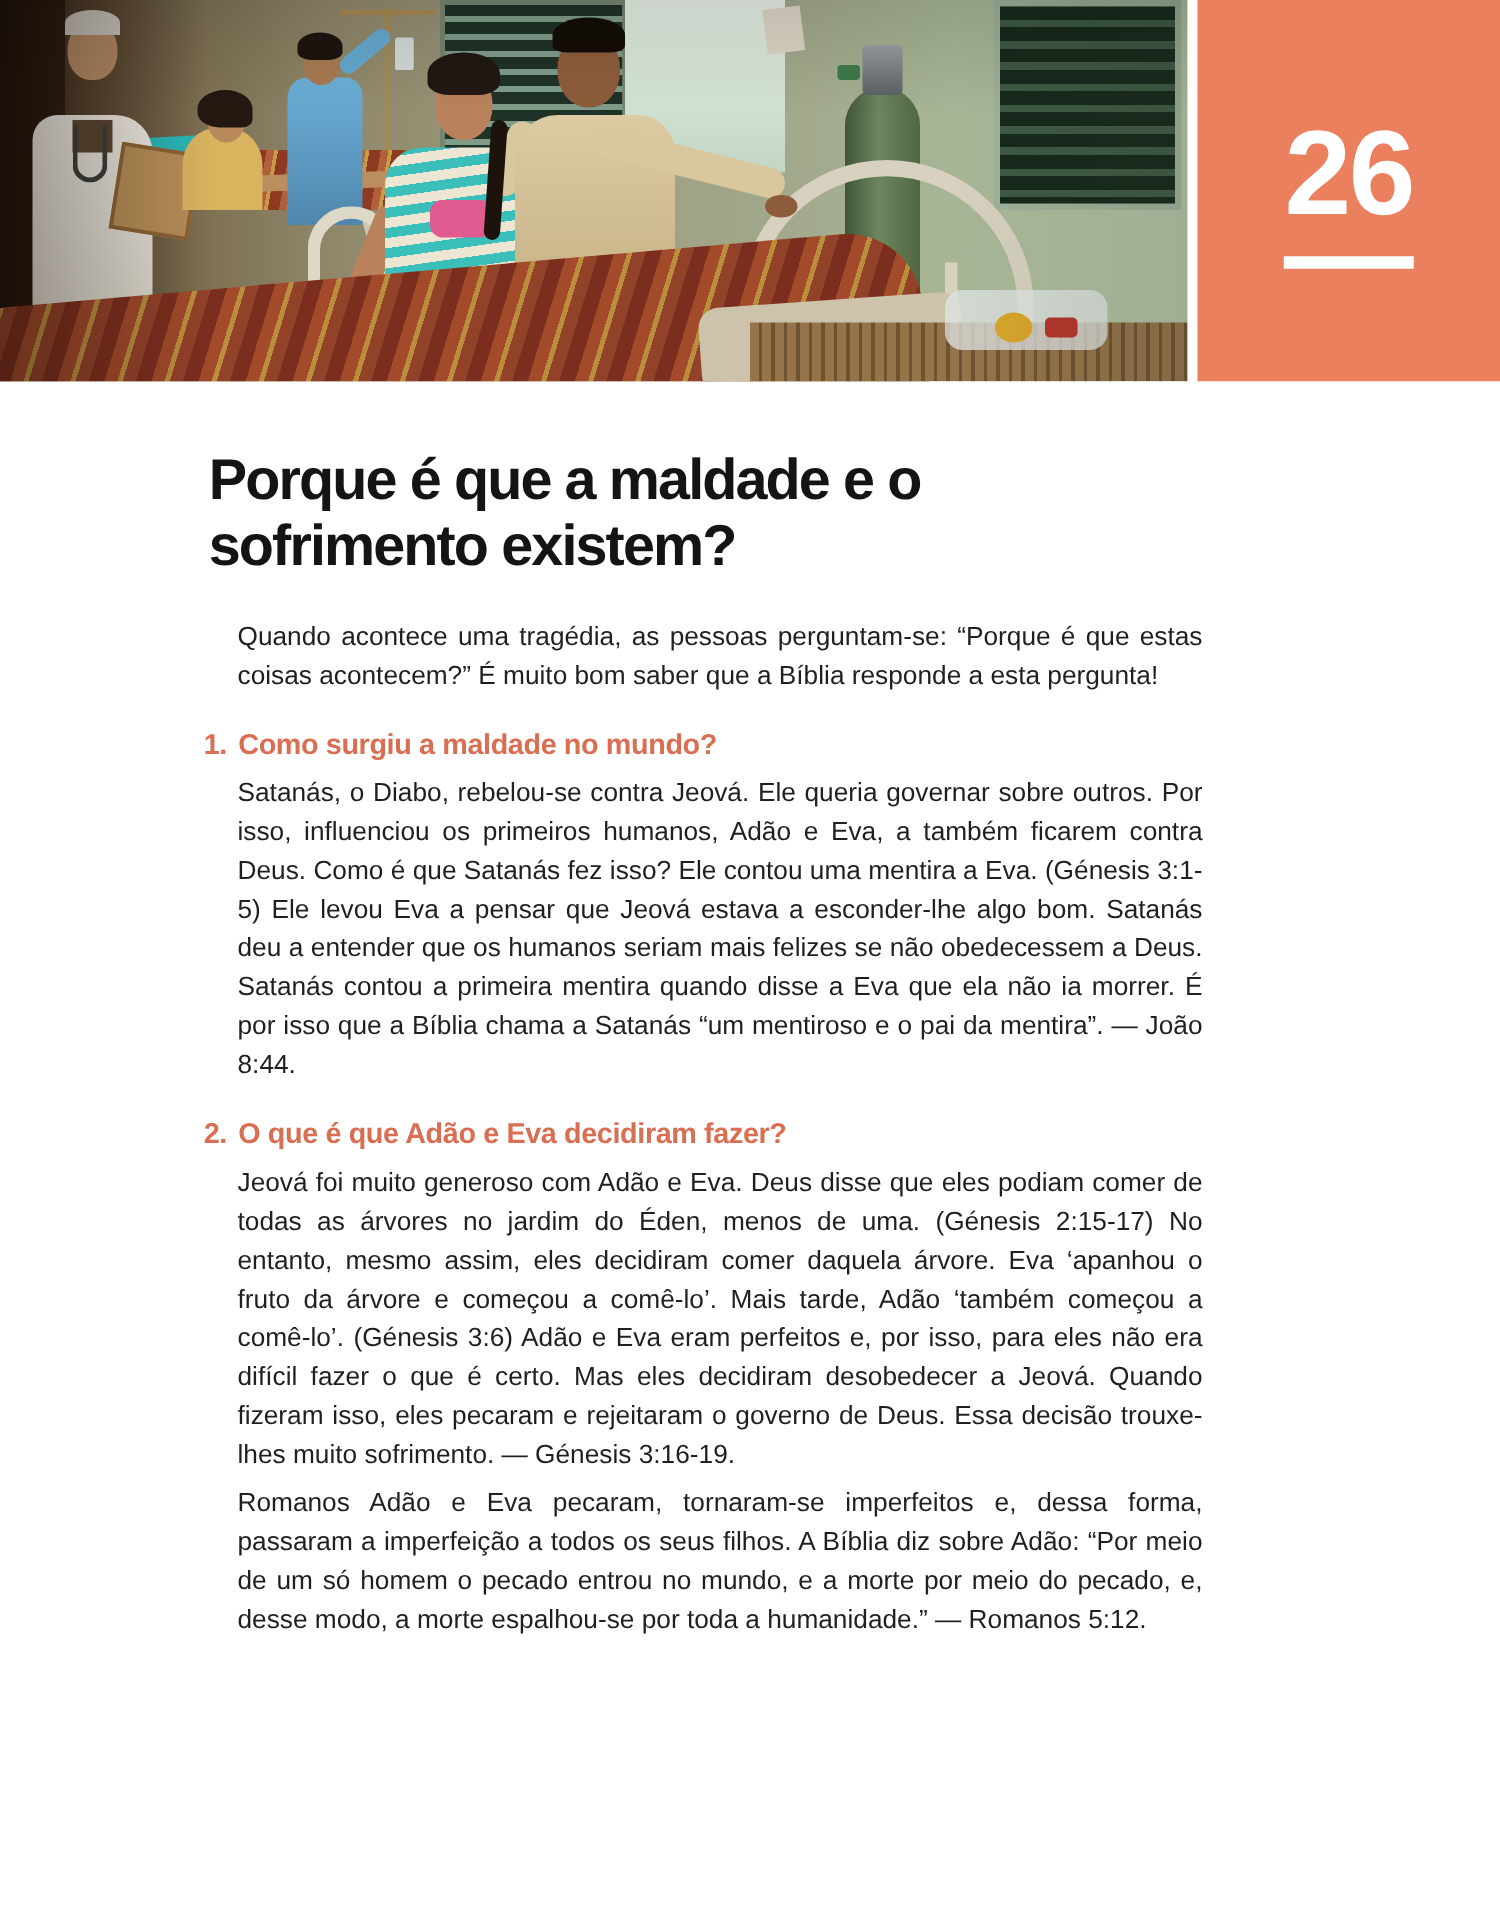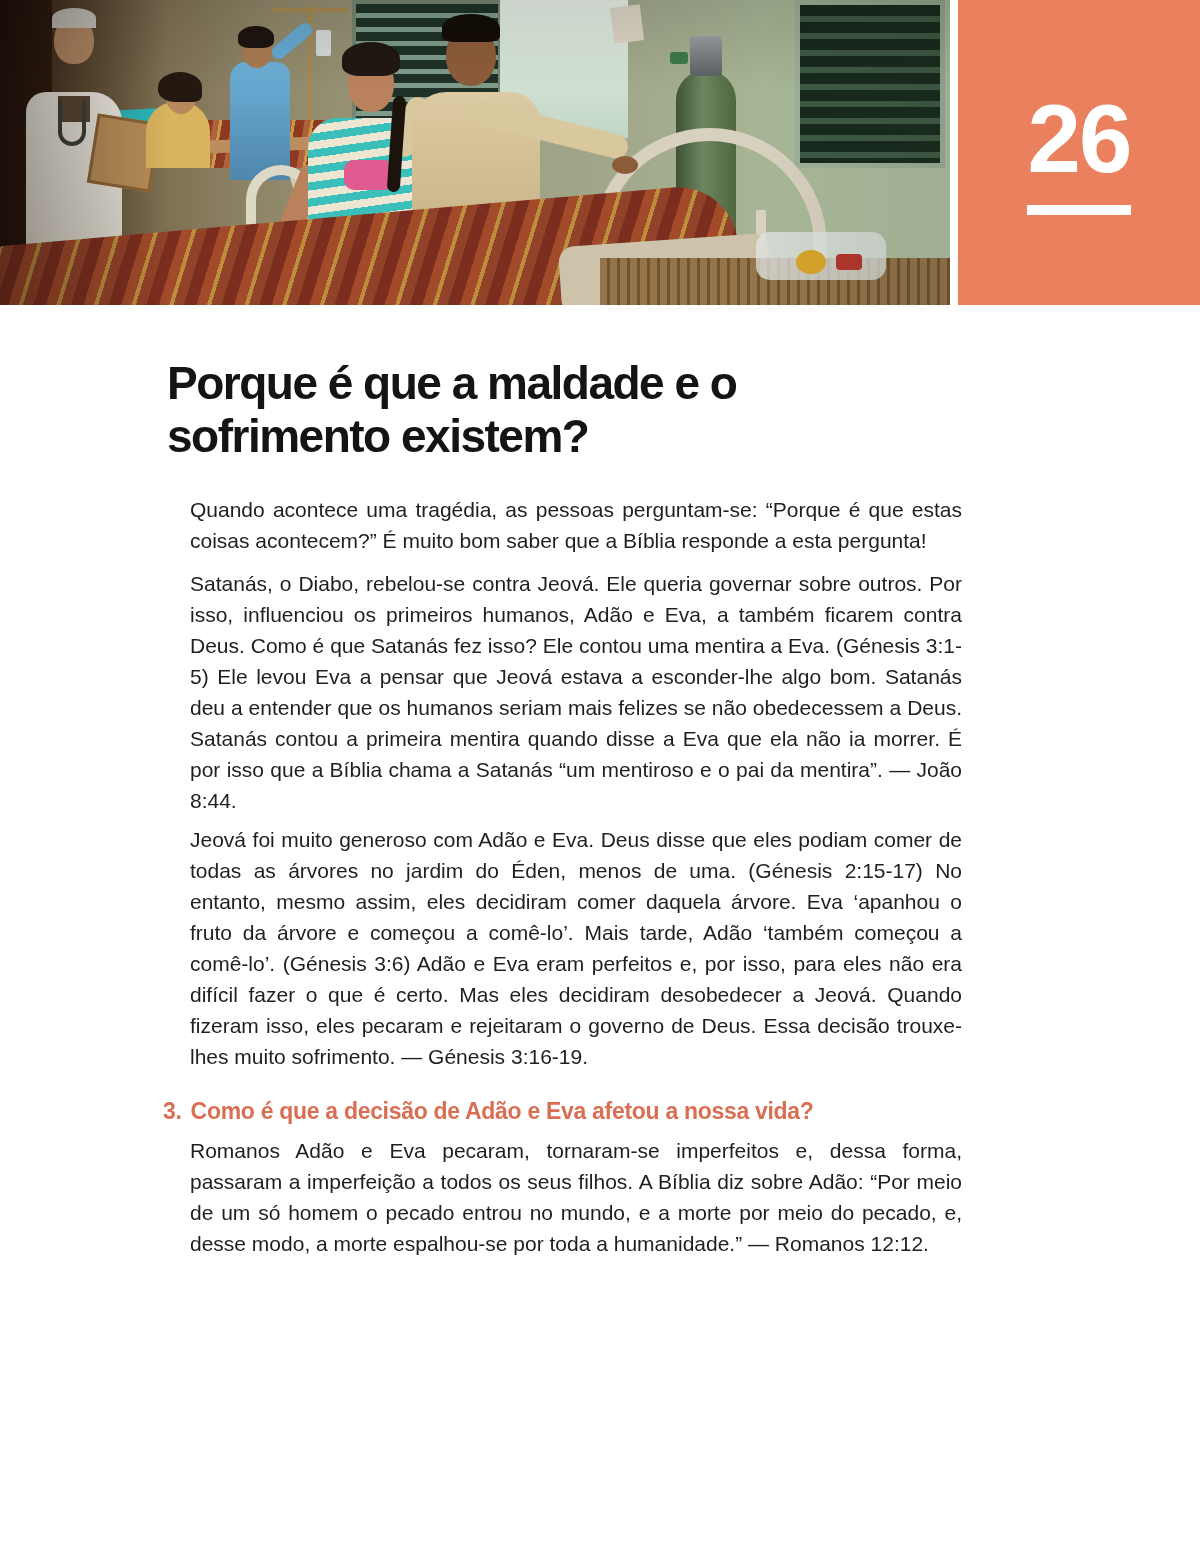--- a/index.html
+++ b/index.html
@@ -168,28 +168,31 @@
       <div class="page-number-rule"></div>
     </div>
   </header>
 
   <main class="article">
     <h1>Porque é que a maldade e o sofrimento existem?</h1>
 
     <p class="intro">Quando acontece uma tragédia, as pessoas perguntam-se: “Porque é que estas coisas acontecem?” É muito bom saber que a Bíblia responde a esta pergunta!</p>
 
     <section>
+      <h2>
+        <span class="h-num">1.</span><span>Como surgiu a maldade no mundo?</span>
+      </h2>
       <p class="body-p"><span>Satanás, o Diabo, rebelou-se contra Jeová. Ele queria governar sobre outros. Por isso, influenciou os primeiros humanos, Adão e Eva, a também ficarem contra Deus. Como é que Satanás fez isso? Ele contou uma mentira a Eva. (Génesis 3:1-5) Ele levou Eva a pensar que Jeová estava a esconder-lhe algo bom. Satanás deu a entender que os humanos seriam mais felizes se não obedecessem a Deus. Satanás contou a primeira mentira quando disse a Eva que ela não ia morrer. É por isso que a Bíblia chama a Satanás </span><span class="bold">“um mentiroso e o pai da mentira”.</span><span> — João 8:44.</span></p>
     </section>
 
     <section>
+      <h2>
+        <span class="h-num">2.</span><span>O que é que Adão e Eva decidiram fazer?</span>
+      </h2>
       <p class="body-p"><span>Jeová foi muito generoso com Adão e Eva. Deus disse que eles podiam comer de todas as árvores no jardim do Éden, menos de uma. (Génesis 2:15-17) No entanto, mesmo assim, eles decidiram comer daquela árvore. Eva </span><span class="bold">‘apanhou o fruto da árvore e começou a comê-lo’.</span><span> Mais tarde, Adão </span><span class="bold">‘também começou a comê-lo’.</span><span> (Génesis 3:6) Adão e Eva eram perfeitos e, por isso, para eles não era difícil fazer o que é certo. Mas eles decidiram desobedecer a Jeová. Quando fizeram isso, eles pecaram e rejeitaram o governo de Deus. Essa decisão trouxe-lhes muito sofrimento. — Génesis 3:16-19.</span></p>
     </section>
 
     <section>
-      <h2>
-        <span class="h-num">3.</span><span>Como é que a decisão de Adão e Eva afetou a nossa vida?</span>
-      </h2>
-      <p class="body-p"><span>Romanos Adão e Eva pecaram, tornaram-se imperfeitos e, dessa forma, passaram a imperfeição a todos os seus filhos. A Bíblia diz sobre Adão: </span><span class="bold">“Por meio de um só homem o pecado entrou no mundo, e a morte por meio do pecado, e, desse modo, a morte espalhou-se por toda a humanidade.”</span><span> — Romanos 12:12.</span></p>
+      <p class="body-p"><span>Romanos Adão e Eva pecaram, tornaram-se imperfeitos e, dessa forma, passaram a imperfeição a todos os seus filhos. A Bíblia diz sobre Adão: </span><span class="bold">“Por meio de um só homem o pecado entrou no mundo, e a morte por meio do pecado, e, desse modo, a morte espalhou-se por toda a humanidade.”</span><span> — Romanos 5:12.</span></p>
     </section>
   </main>
 
 </div>
 
 </body></html>

